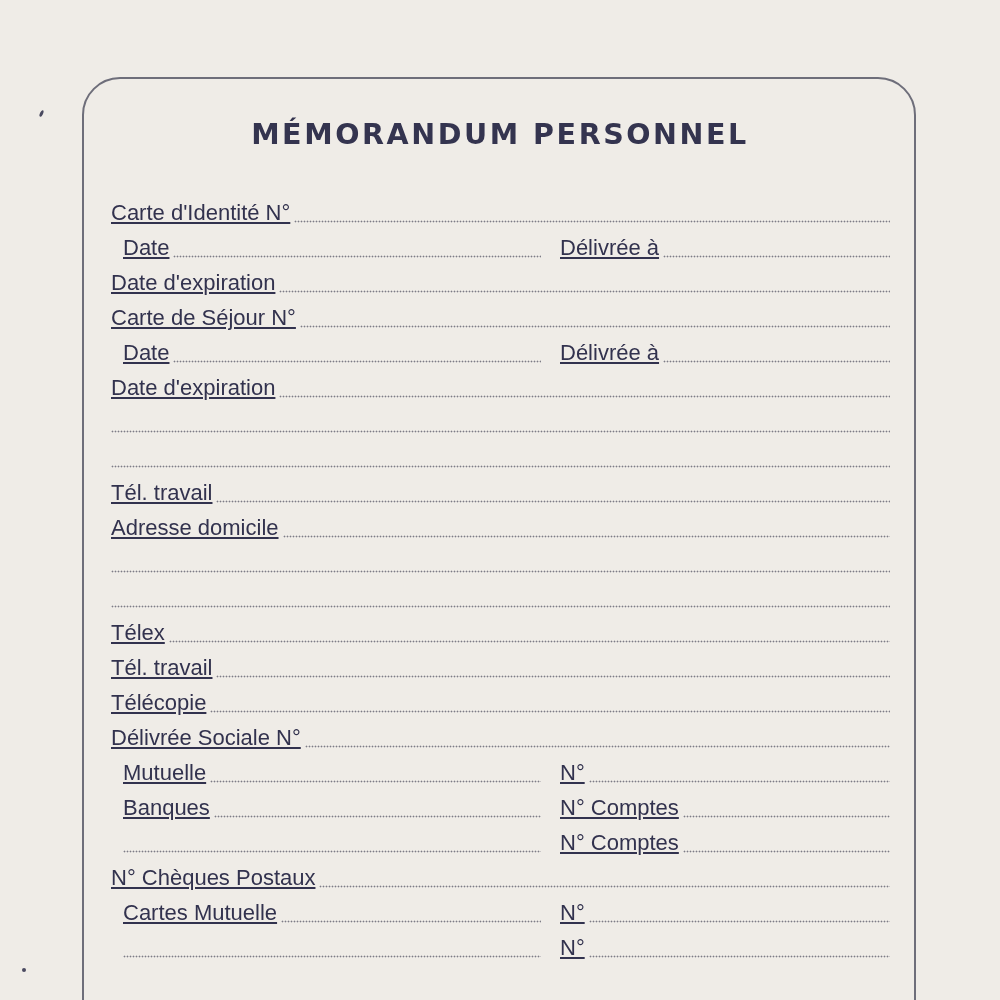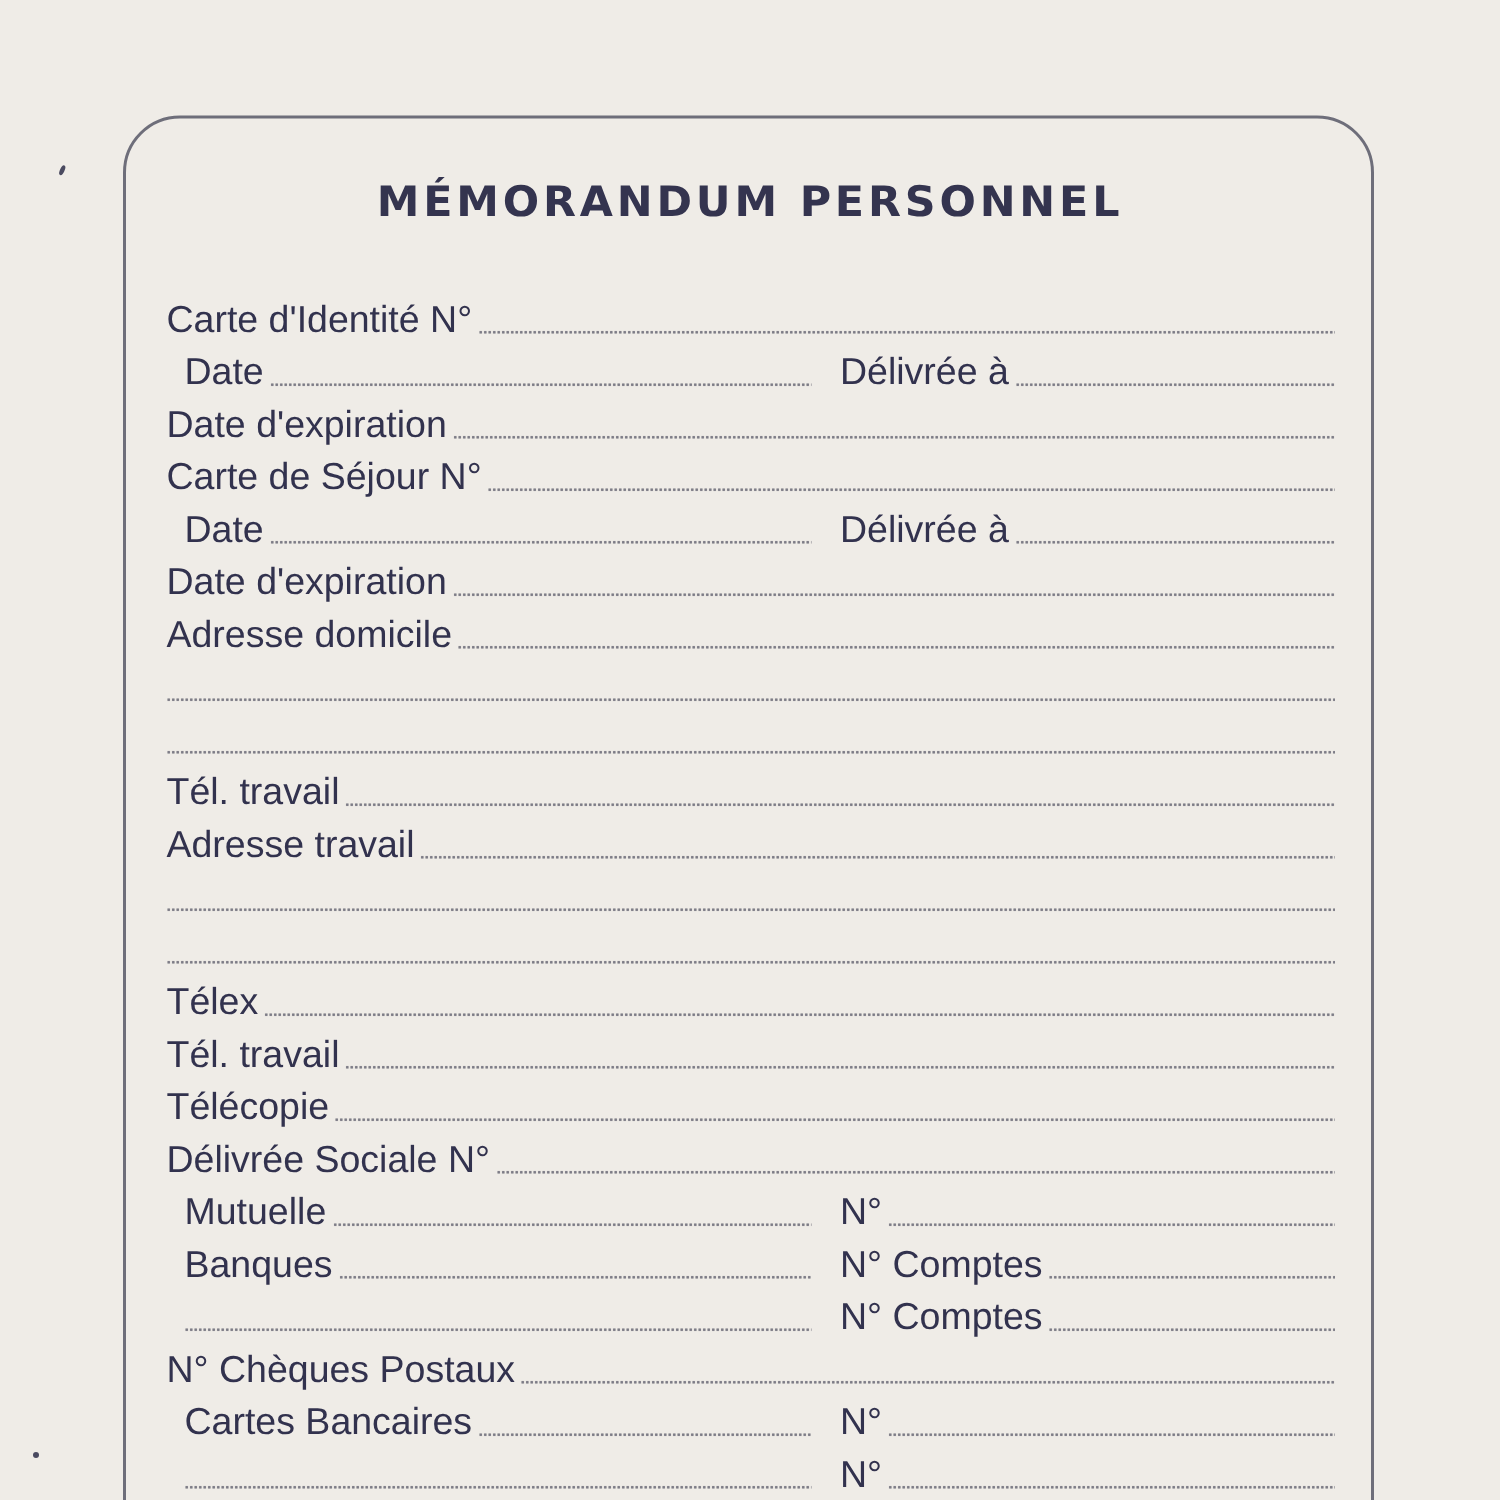--- a/index.html
+++ b/index.html
@@ -42,24 +42,25 @@
   }
   .cell {
     display: flex;
     align-items: flex-end;
     height: 100%;
   }
   .cell.left { width: 420px; margin-left: 12px; }
   .cell.right { flex: 1; padding-left: 17px; }
   .cell.full { flex: 1; }
   .label {
-    font-size: 25px;
+    font-size: 22px;
     line-height: 28px;
     white-space: nowrap;
     padding-bottom: 3px;
+    text-decoration: underline;
   }
   .dots {
     flex: 1;
     height: 6px;
     margin-left: 4px;
     margin-bottom: 6px;
     background-image: radial-gradient(circle, #7d7c86 0.8px, transparent 1.1px);
     background-size: 3px 3px;
     background-repeat: repeat-x;
     background-position: 0 center;
@@ -114,71 +115,65 @@
         <span class="dots"></span>
       </div>
     </div>
     <div class="row">
       <div class="cell full">
         <span class="label">Date d'expiration</span>
         <span class="dots"></span>
       </div>
     </div>
     <div class="row">
+      <div class="cell full blank">
+        <span class="dots"></span>
+      </div>
+    </div>
+    <div class="row">
+      <div class="cell full blank">
+        <span class="dots"></span>
+      </div>
+    </div>
+    <div class="row">
+      <div class="cell full">
+        <span class="label">Tél. travail</span>
+        <span class="dots"></span>
+      </div>
+    </div>
+    <div class="row">
       <div class="cell full">
         <span class="label">Adresse domicile</span>
         <span class="dots"></span>
       </div>
     </div>
     <div class="row">
       <div class="cell full blank">
         <span class="dots"></span>
       </div>
     </div>
     <div class="row">
       <div class="cell full blank">
         <span class="dots"></span>
       </div>
     </div>
     <div class="row">
       <div class="cell full">
+        <span class="label">Télex</span>
+        <span class="dots"></span>
+      </div>
+    </div>
+    <div class="row">
+      <div class="cell full">
         <span class="label">Tél. travail</span>
         <span class="dots"></span>
       </div>
     </div>
     <div class="row">
       <div class="cell full">
-        <span class="label">Adresse travail</span>
-        <span class="dots"></span>
-      </div>
-    </div>
-    <div class="row">
-      <div class="cell full blank">
-        <span class="dots"></span>
-      </div>
-    </div>
-    <div class="row">
-      <div class="cell full blank">
-        <span class="dots"></span>
-      </div>
-    </div>
-    <div class="row">
-      <div class="cell full">
-        <span class="label">Télex</span>
-        <span class="dots"></span>
-      </div>
-    </div>
-    <div class="row">
-      <div class="cell full">
-        <span class="label">Tél. travail</span>
-        <span class="dots"></span>
-      </div>
-    </div>
-    <div class="row">
-      <div class="cell full">
         <span class="label">Télécopie</span>
         <span class="dots"></span>
       </div>
     </div>
     <div class="row">
       <div class="cell full">
         <span class="label">Délivrée Sociale N°</span>
         <span class="dots"></span>
       </div>
     </div>
@@ -212,21 +207,21 @@
       </div>
     </div>
     <div class="row">
       <div class="cell full">
         <span class="label">N° Chèques Postaux</span>
         <span class="dots"></span>
       </div>
     </div>
     <div class="row">
       <div class="cell left">
-        <span class="label">Cartes Bancaires</span>
+        <span class="label">Cartes Mutuelle</span>
         <span class="dots"></span>
       </div>
       <div class="cell right">
         <span class="label">N°</span>
         <span class="dots"></span>
       </div>
     </div>
     <div class="row">
       <div class="cell left blank">
         <span class="dots"></span>

